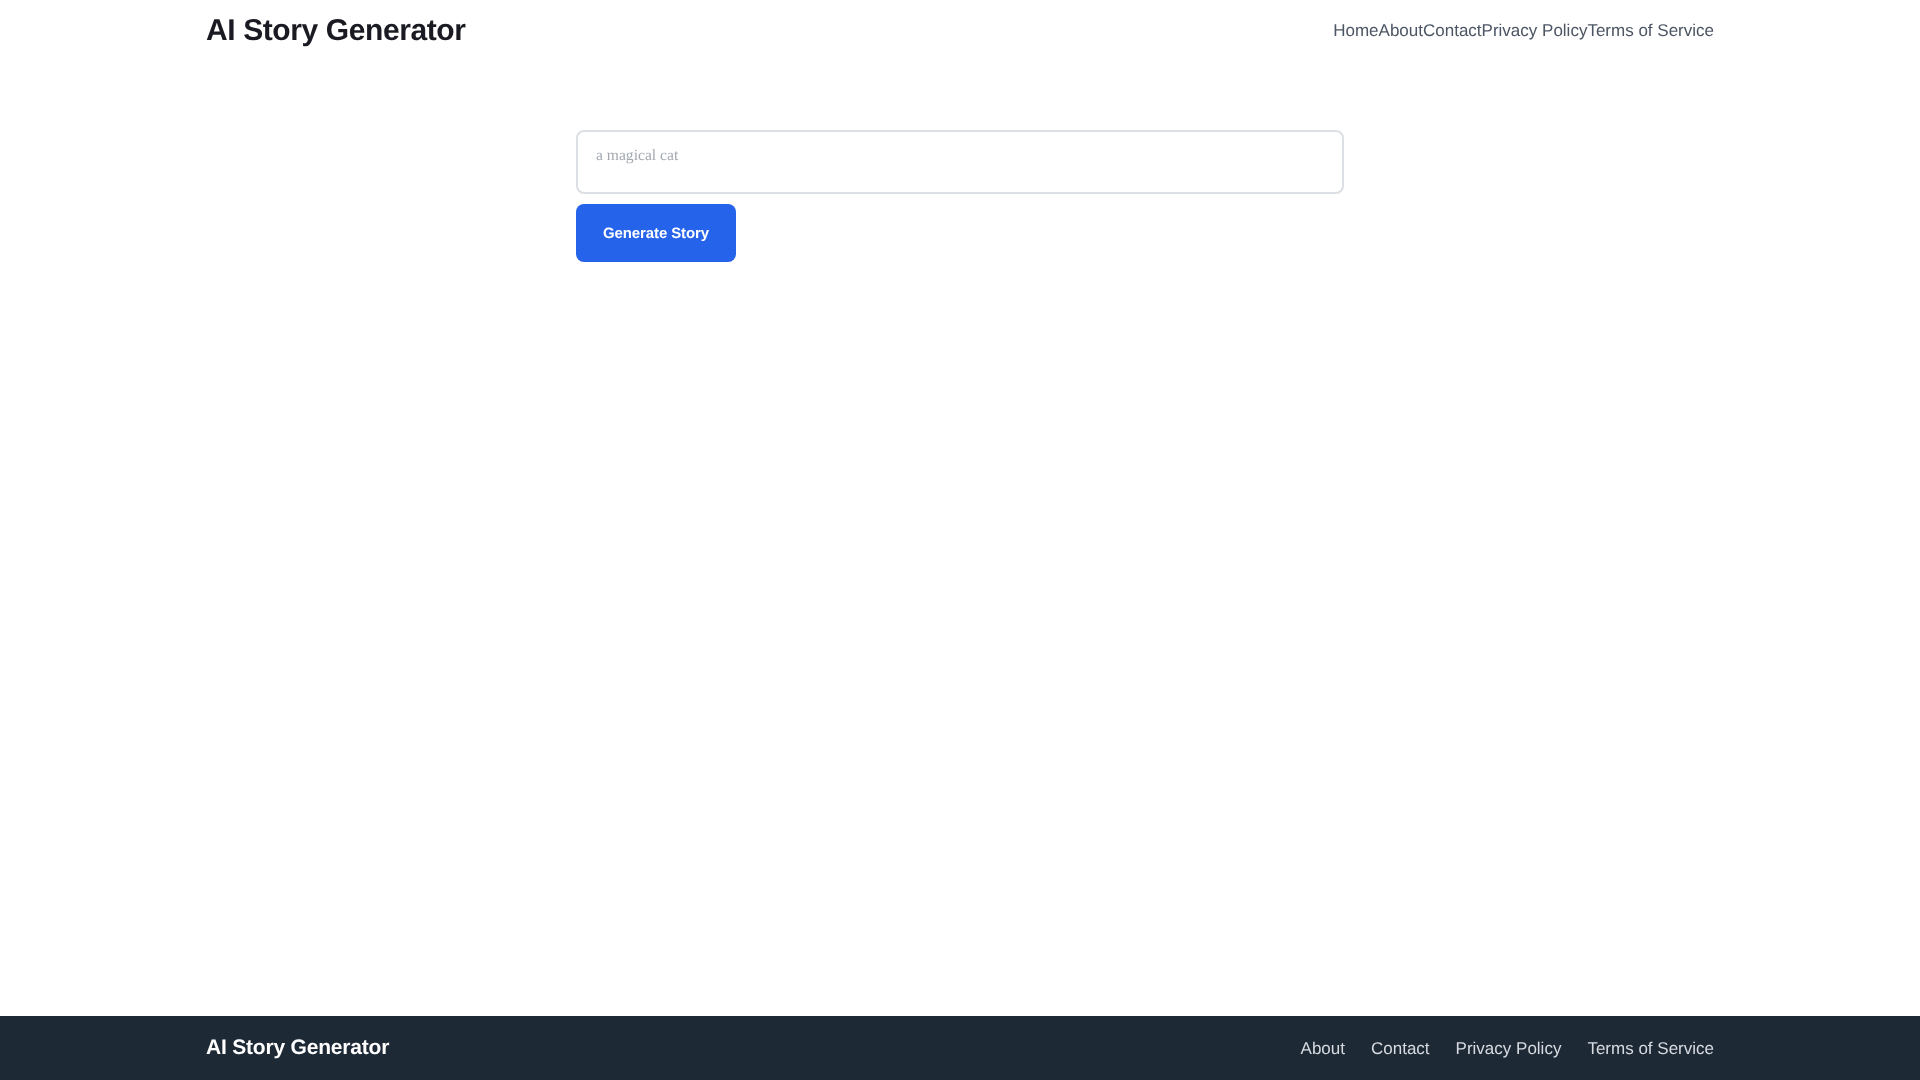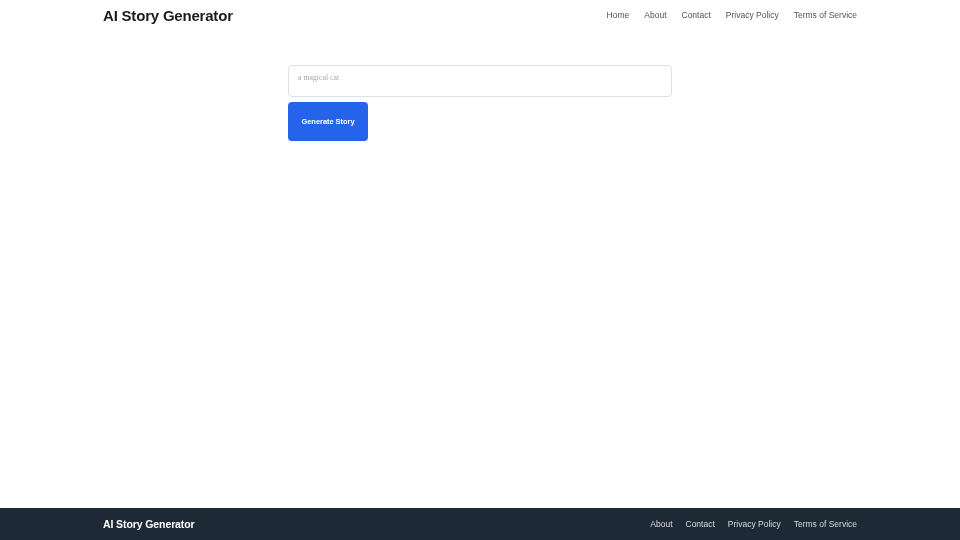--- a/index.html
+++ b/index.html
@@ -28,21 +28,20 @@
   .brand {
     font-size: 15px;
     font-weight: bold;
     color: #1a1a22;
     letter-spacing: -0.2px;
     white-space: nowrap;
   }
   .main-nav {
     display: flex;
     align-items: flex-end;
-    gap: 15px;
   }
   .nav-link {
     font-size: 8.5px;
     color: #4b5563;
     text-decoration: none;
     white-space: nowrap;
     line-height: 1;
   }
 
   
@@ -74,21 +73,21 @@
     outline: none;
     line-height: 1.2;
     display: block;
   }
   .story-input::placeholder {
     color: #a3a8b0;
   }
   .generate-btn {
     margin-top: 5px;
     width: 80px;
-    height: 39px;
+    height: 29px;
     background: #2563eb;
     color: #ffffff;
     border: none;
     border-radius: 4px;
     font-family: "Liberation Sans", sans-serif;
     font-size: 7.5px;
     font-weight: bold;
     cursor: pointer;
     letter-spacing: -0.05px;
     display: flex;

